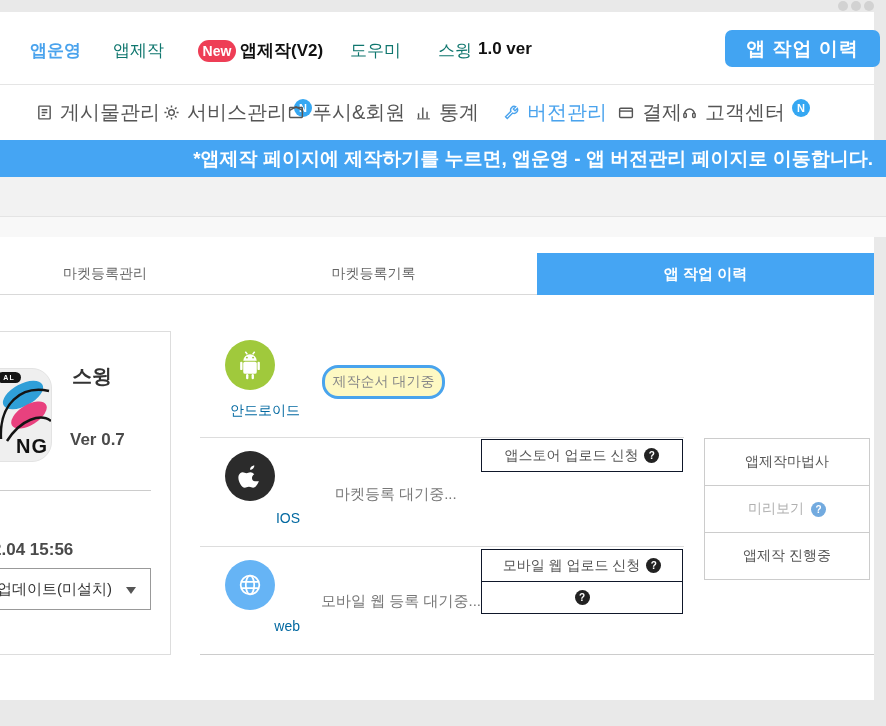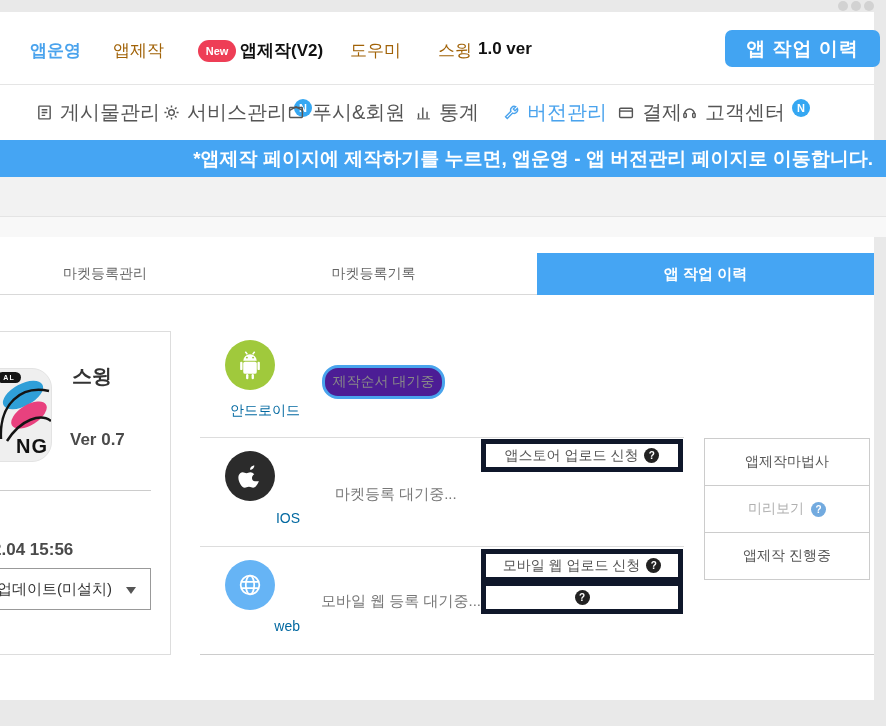--- a/index.html
+++ b/index.html
@@ -8,25 +8,25 @@
          font-family:"Liberation Sans", sans-serif; }
 
   
   .right-strip { position:absolute; left:874px; top:0; width:12px; height:726px; background:#e9e9e9; }
   .topstrip { position:absolute; left:0; top:0; width:886px; height:12px; background:#e9e9e9; }
   .wc { position:absolute; right:12px; top:1px; display:flex; gap:3px; }
   .wc i { width:10px; height:10px; border-radius:50%; background:#d2d2d2; display:block; }
 
   
   .nav { position:absolute; left:0; top:12px; width:874px; height:72px; background:#fff; }
-  .nav-item { position:absolute; top:27px; font-size:17px; color:#a16207; cursor:pointer; white-space:nowrap; }
+  .nav-item { position:absolute; top:27px; font-size:17px; color:#0f766e; cursor:pointer; white-space:nowrap; }
   .nav-item.active { color:#4aa3ed; font-weight:bold; }
   .nav-item.bold { font-weight:bold; color:#111; }
   .new-badge { position:absolute; top:28px; width:38px; height:22px; background:#ee3e56; color:#fff;
-               border-radius:12px; font-size:11px; font-weight:bold; text-align:center; line-height:22px; }
+               border-radius:12px; font-size:14px; font-weight:bold; text-align:center; line-height:22px; }
   .history-btn { position:absolute; left:725px; top:18px; width:155px; height:37px; background:#42a4f2;
                  border:none; border-radius:7px; color:#fff; font-size:19px; font-weight:bold;
                  font-family:"Liberation Sans",sans-serif; letter-spacing:1px; cursor:pointer; }
   .nav-sep { position:absolute; left:0; top:84px; width:874px; height:0; border-top:1px solid #e5e5e5; }
 
   
   .nav2 { position:absolute; left:0; top:85px; width:874px; height:55px; background:#fff; }
   .sn { position:absolute; top:14px; height:26px; display:flex; align-items:center; gap:7px; cursor:pointer; }
   .sn .lbl { font-size:20px; color:#555; white-space:nowrap; }
   .sn.active .lbl { color:#4aa3ed; }
@@ -69,29 +69,29 @@
   .dropdown .val { position:absolute; left:26px; top:0; line-height:40px; font-size:15px; color:#333;
                    white-space:nowrap; }
   .dropdown .arr { position:absolute; right:14px; top:18px; width:0; height:0;
                    border-left:5px solid transparent; border-right:5px solid transparent;
                    border-top:7px solid #555; }
 
   
   .pcirc { position:absolute; width:50px; height:50px; border-radius:50%; display:flex;
            align-items:center; justify-content:center; }
   .pname { position:absolute; width:100px; text-align:right; font-size:14px; color:#0369a1; }
-  .status-btn { position:absolute; left:322px; top:365px; width:123px; height:34px; background:#4c1d95;
+  .status-btn { position:absolute; left:322px; top:365px; width:123px; height:34px; background:#fef9c3;
                 border:3px solid #49a4ed; border-radius:16px; font-size:14px; color:#888;
                 font-family:"Liberation Sans",sans-serif; cursor:pointer; }
   .notice { position:absolute; left:468px; top:371px; font-size:19px; font-weight:bold; color:#f8794b;
             white-space:nowrap; }
   .divider { position:absolute; border-top:1px solid #ddd; }
   .pstatus { position:absolute; font-size:15px; color:#777; white-space:nowrap; }
   .req-btn { position:absolute; left:481px; width:202px; height:33px; background:#fff;
-             border:5px solid #0f172a; display:flex; align-items:center; justify-content:center; gap:6px;
+             border:1px solid #0f172a; display:flex; align-items:center; justify-content:center; gap:6px;
              font-size:14px; color:#555; cursor:pointer; white-space:nowrap; }
   .qmark { width:15px; height:15px; border-radius:50%; background:#222; color:#fff; font-size:10px;
            font-weight:bold; text-align:center; line-height:15px; display:inline-block; }
   .qmark.blue { background:#72aadf; }
   .side-col { position:absolute; left:704px; top:438px; width:166px; }
   .side-btn { width:166px; height:48px; background:#fff; border:1px solid #ccc; margin-top:-1px;
               display:flex; align-items:center; justify-content:center; gap:7px;
               font-size:14px; color:#555; cursor:pointer; white-space:nowrap; }
   .side-btn:first-child { margin-top:0; }
   .side-btn.dim { color:#b0b0b0; }

